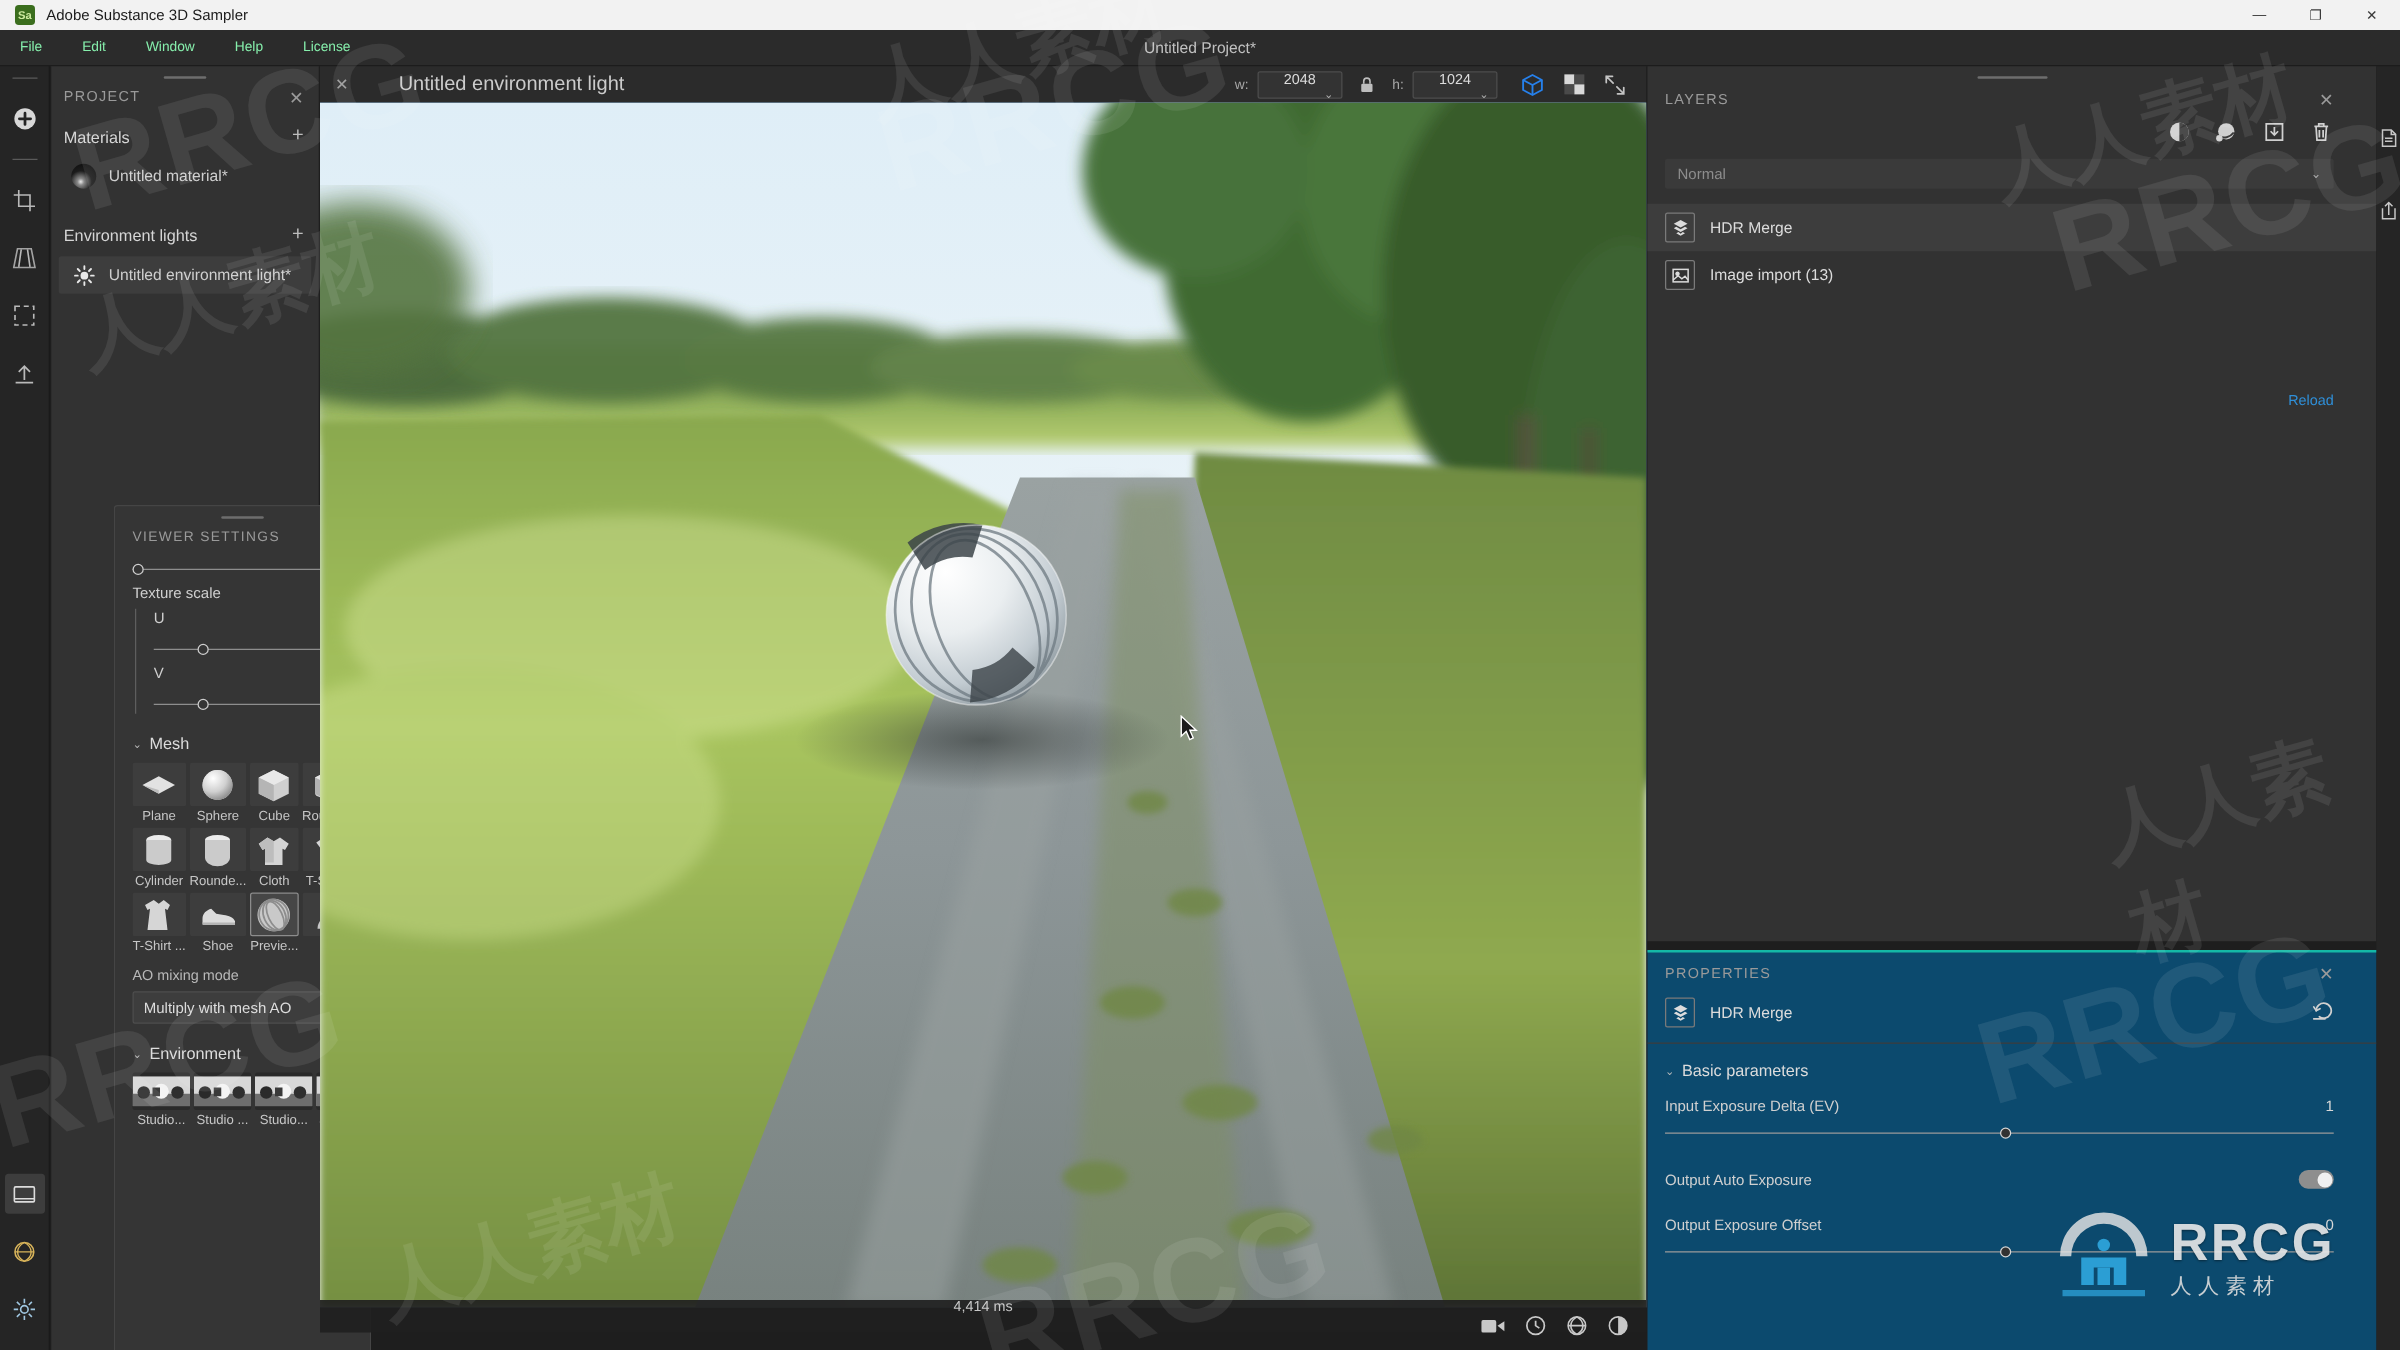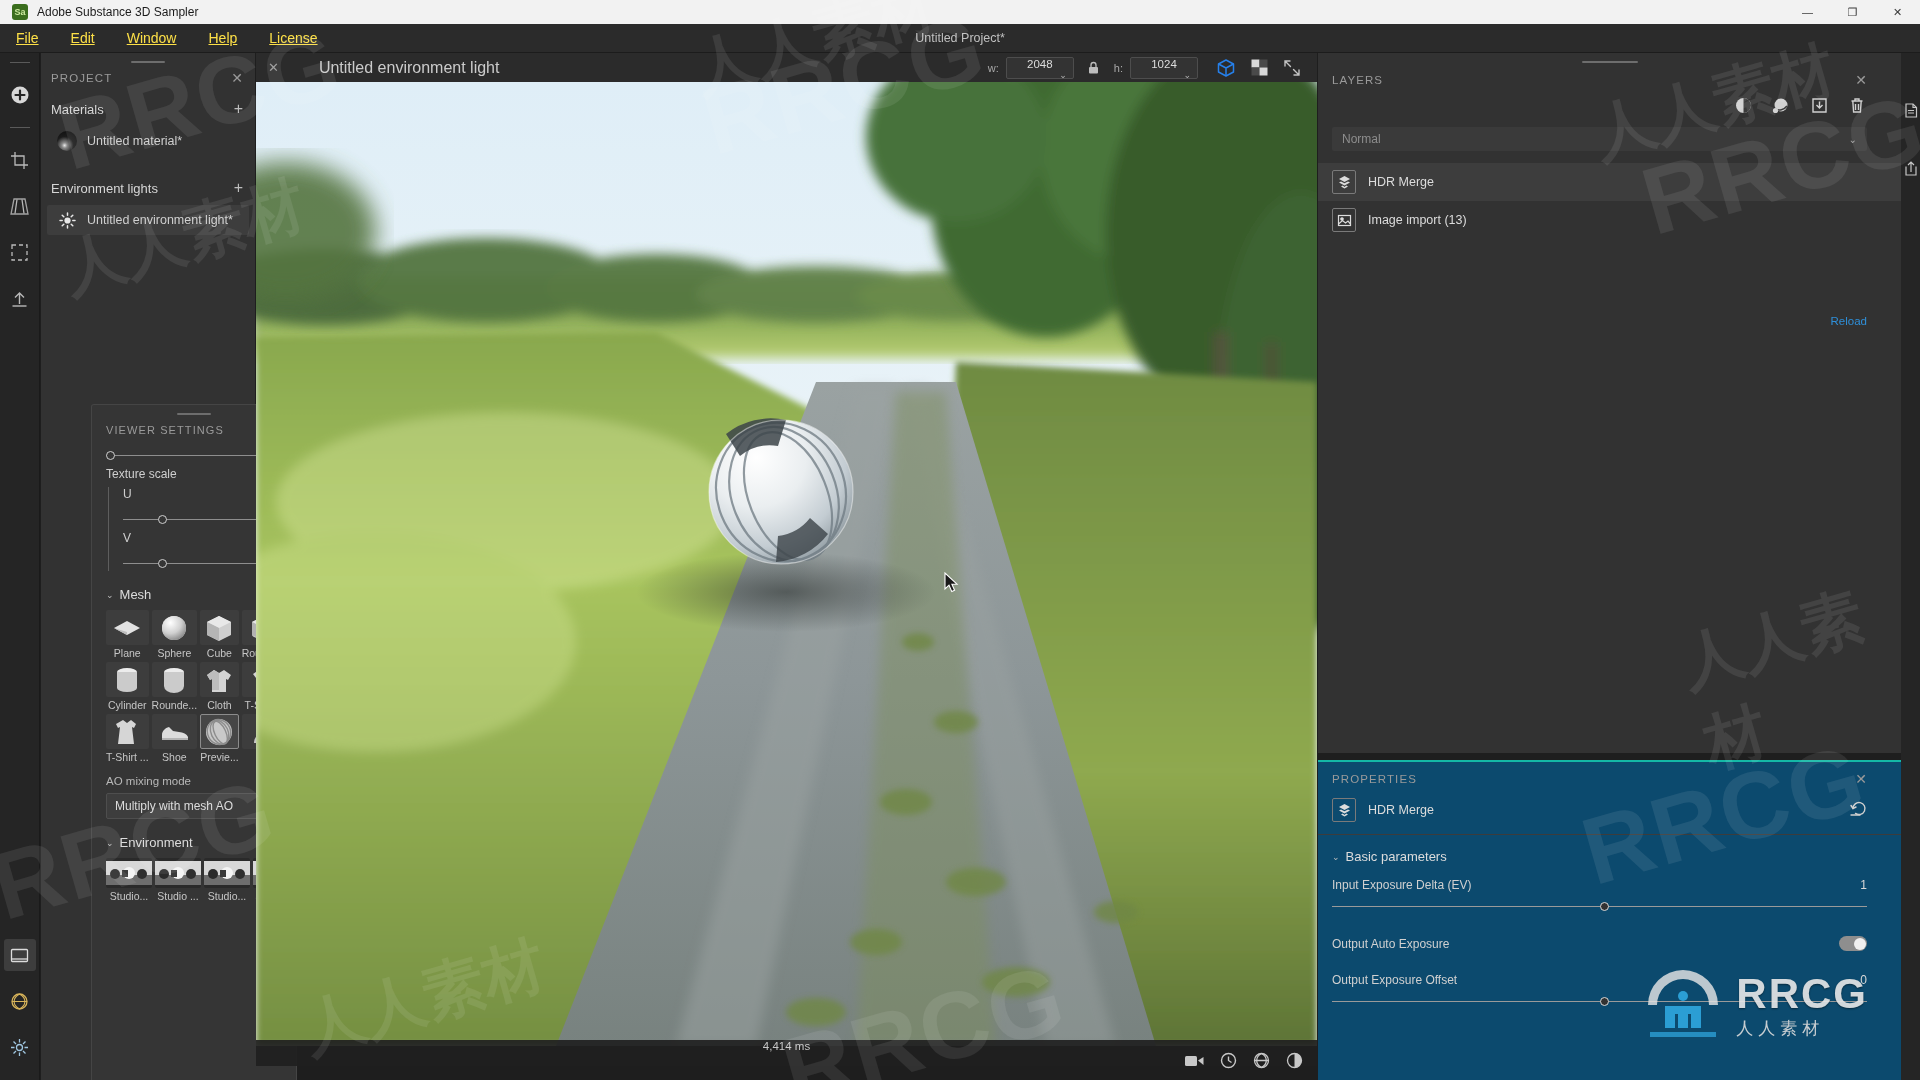--- a/index.html
+++ b/index.html
@@ -30,21 +30,21 @@
     width: 45px; height: 24px; display: flex; align-items: center;
     justify-content: center; color: #3a3a3a; font-size: 11px;
   }
 
   
   .menubar {
     position: absolute; top: 24px; left: 0; width: 1920px; height: 29px;
     background: #2b2b2b; display: flex; align-items: center;
     border-bottom: 1px solid #1c1c1c;
   }
-  .menu-item { padding: 0 16px; font-size: 14px; color: #fde047; line-height: 29px; text-decoration: underline; }
+  .menu-item { padding: 0 16px; font-size: 11px; color: #86efac; line-height: 29px; }
   .doc-title {
     position: absolute; left: 0; right: 0; text-align: center;
     font-size: 12.5px; color: #c0c0c0; pointer-events: none;
   }
 
   
   .rail {
     position: absolute; top: 53px; left: 0; width: 40px; height: 1027px;
     background: #252525; border-right: 1px solid #1a1a1a;
     display: flex; flex-direction: column; align-items: center;

